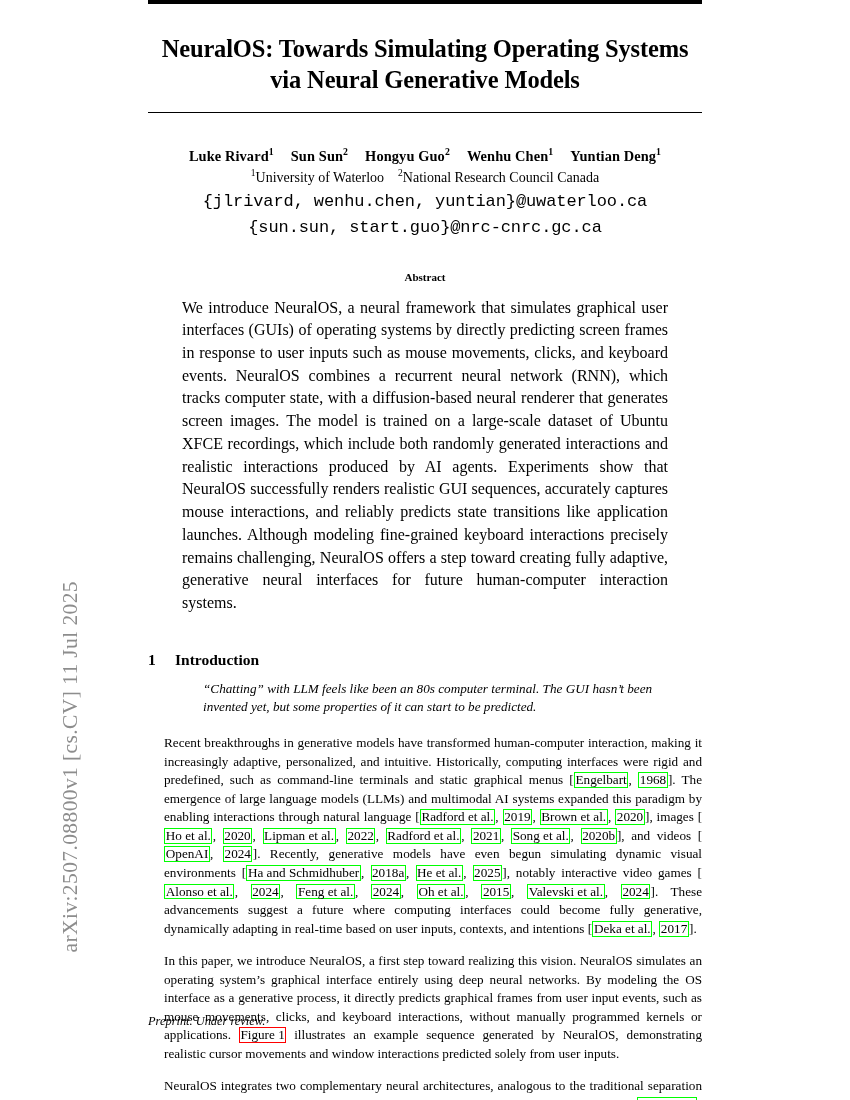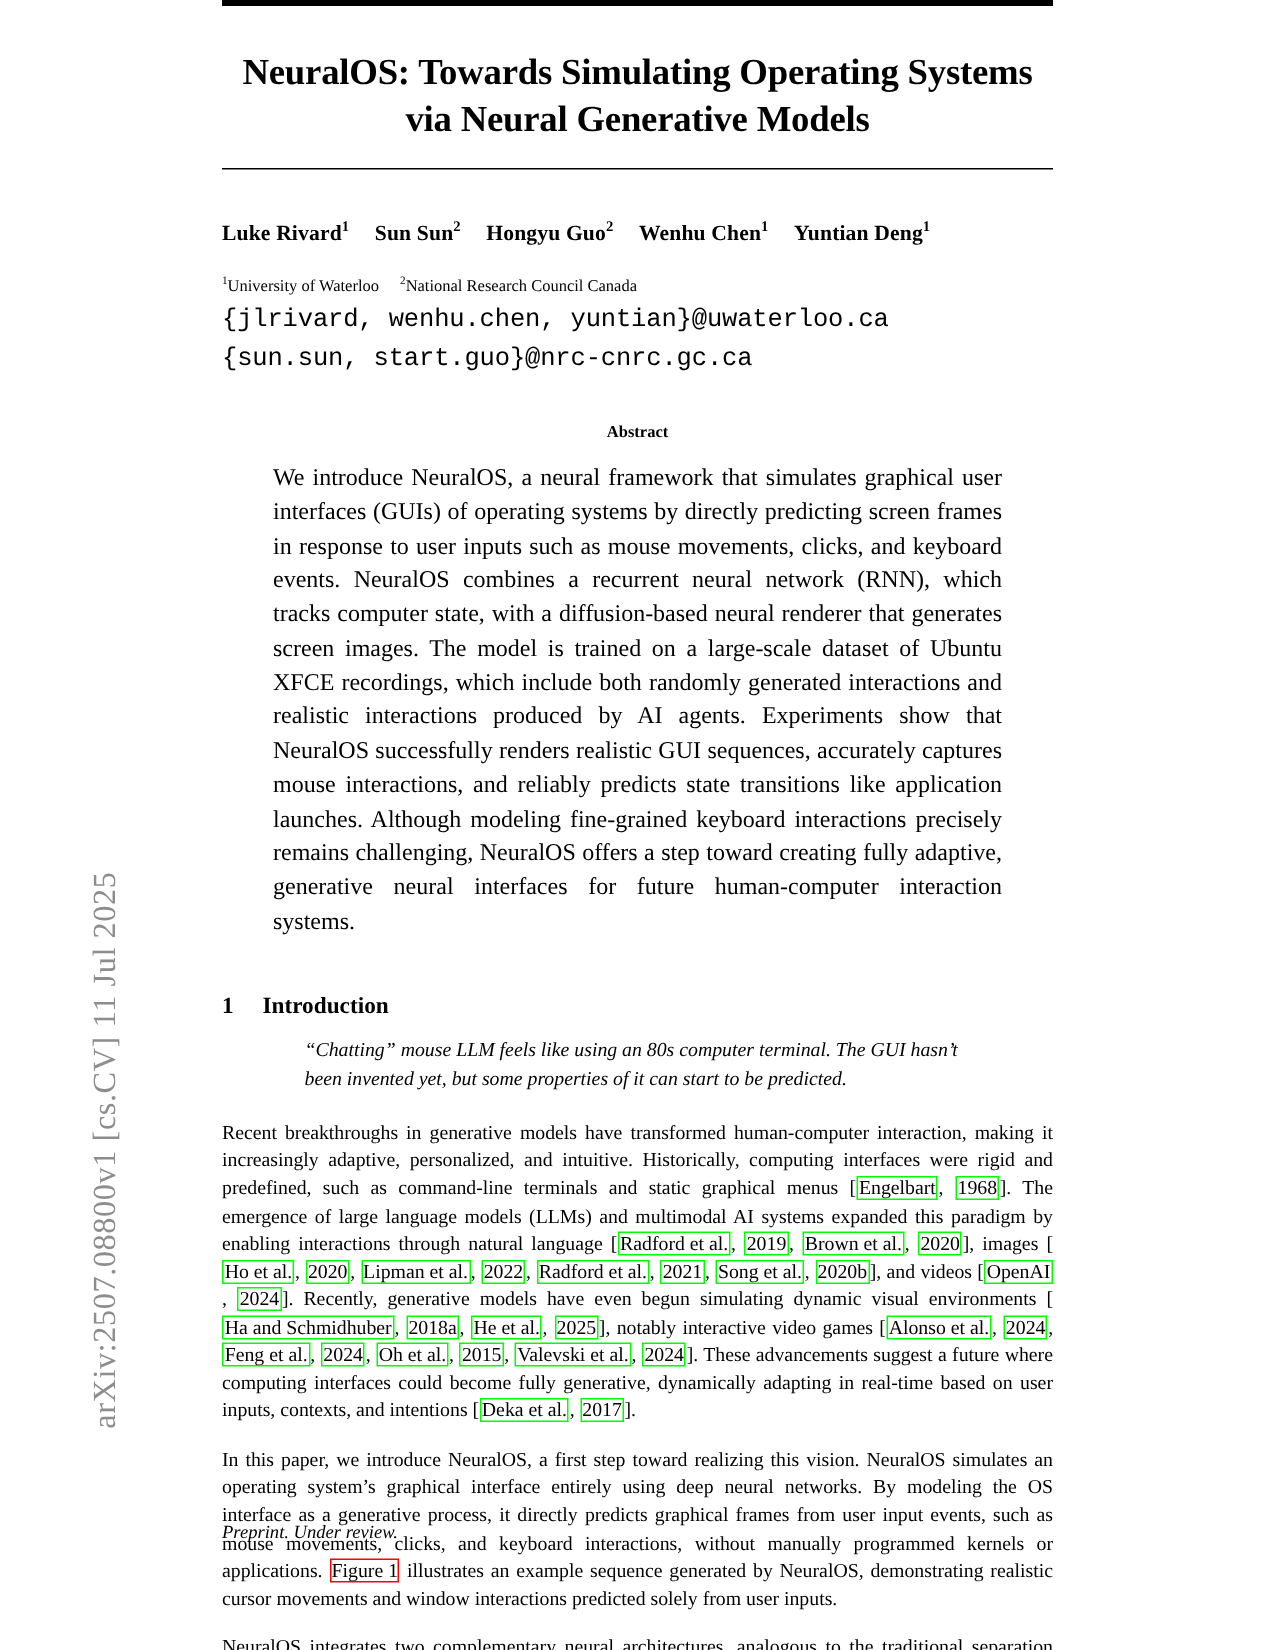--- a/index.html
+++ b/index.html
@@ -67,39 +67,40 @@
   .paper-title {
     font-size: 24.5px;
     font-weight: bold;
     line-height: 1.26;
     letter-spacing: -0.15px;
   }
 
   
   #authors-block {
     margin-top: 33px;
+    text-align: center;
     line-height: 1.42;
   }
   .author-line {
     font-size: 14.4px;
     font-weight: bold;
     letter-spacing: 0.1px;
   }
   .author-line .author-name { white-space: nowrap; }
   .author-sep { display: inline-block; width: 17px; }
   sup {
     font-size: 0.68em;
     vertical-align: super;
     line-height: 0;
     font-weight: normal;
   }
   .author-line sup { font-weight: bold; }
   .affil-line {
-    font-size: 11px;
-    margin-top: 18px;
+    font-size: 14px;
+    margin-top: 2px;
   }
   .affil-sep { display: inline-block; width: 14px; }
   .email-line {
     font-family: "Liberation Mono", "DejaVu Sans Mono", monospace;
     font-size: 17px;
     margin-top: 2px;
     letter-spacing: -0.1px;
   }
 
   
@@ -149,21 +150,21 @@
     font-weight: bold;
     margin-top: 3px;
   }
 
   
   .body-par {
     font-size: 13.2px;
     line-height: 1.405;
     text-align: justify;
     text-justify: inter-word;
-    margin: 14px 0 0 0;
+    margin: 14px 0 0 16px;
   }
   #par-intro-1 { margin-top: 17px; }
 
   
   .cite-box {
     border: 1.1px solid #00ff00;
     padding: 0 0.5px;
     margin: 0 0.3px;
     display: inline-block;
     line-height: 1.06;
@@ -224,21 +225,21 @@
   <div id="abstract-block">
     <div class="abstract-heading">Abstract</div>
     <div class="abstract-body">We introduce NeuralOS, a neural framework that simulates graphical user interfaces (GUIs) of operating systems by directly predicting screen frames in response to user inputs such as mouse movements, clicks, and keyboard events. NeuralOS combines a recurrent neural network (RNN), which tracks computer state, with a diffusion-based neural renderer that generates screen images. The model is trained on a large-scale dataset of Ubuntu XFCE recordings, which include both randomly generated interactions and realistic interactions produced by AI agents. Experiments show that NeuralOS successfully renders realistic GUI sequences, accurately captures mouse interactions, and reliably predicts state transitions like application launches. Although modeling fine-grained keyboard interactions precisely remains challenging, NeuralOS offers a step toward creating fully adaptive, generative neural interfaces for future human-computer interaction systems.</div>
   </div>
 
   <div class="section-heading">
     <span class="section-num">1</span><span>Introduction</span>
   </div>
 
   <div id="epigraph">
-    <div class="epigraph-text">“Chatting” mouse LLM feels like using an 80s computer terminal. The GUI hasn’t been invented yet, but some properties of it can start to be predicted.</div>
+    <div class="epigraph-text">“Chatting” with LLM feels like been an 80s computer terminal. The GUI hasn’t been invented yet, but some properties of it can start to be predicted.</div>
   </div>
 
   <div class="body-par" id="par-intro-1"><span>Recent breakthroughs in generative models have transformed human-computer interaction, making it increasingly adaptive, personalized, and intuitive. Historically, computing interfaces were rigid and predefined, such as command-line terminals and static graphical menus [</span><a class="cite-box">Engelbart</a><span>, </span><a class="cite-box">1968</a><span>]. The emergence of large language models (LLMs) and multimodal AI systems expanded this paradigm by enabling interactions through natural language [</span><a class="cite-box">Radford et al.</a><span>, </span><a class="cite-box">2019</a><span>, </span><a class="cite-box">Brown et al.</a><span>, </span><a class="cite-box">2020</a><span>], images [</span><a class="cite-box">Ho et al.</a><span>, </span><a class="cite-box">2020</a><span>, </span><a class="cite-box">Lipman et al.</a><span>, </span><a class="cite-box">2022</a><span>, </span><a class="cite-box">Radford et al.</a><span>, </span><a class="cite-box">2021</a><span>, </span><a class="cite-box">Song et al.</a><span>, </span><a class="cite-box">2020b</a><span>], and videos [</span><a class="cite-box">OpenAI</a><span>, </span><a class="cite-box">2024</a><span>]. Recently, generative models have even begun simulating dynamic visual environments [</span><a class="cite-box">Ha and Schmidhuber</a><span>, </span><a class="cite-box">2018a</a><span>, </span><a class="cite-box">He et al.</a><span>, </span><a class="cite-box">2025</a><span>], notably interactive video games [</span><a class="cite-box">Alonso et al.</a><span>, </span><a class="cite-box">2024</a><span>, </span><a class="cite-box">Feng et al.</a><span>, </span><a class="cite-box">2024</a><span>, </span><a class="cite-box">Oh et al.</a><span>, </span><a class="cite-box">2015</a><span>, </span><a class="cite-box">Valevski et al.</a><span>, </span><a class="cite-box">2024</a><span>]. These advancements suggest a future where computing interfaces could become fully generative, dynamically adapting in real-time based on user inputs, contexts, and intentions [</span><a class="cite-box">Deka et al.</a><span>, </span><a class="cite-box">2017</a><span>].</span></div>
 
   <div class="body-par"><span>In this paper, we introduce NeuralOS, a first step toward realizing this vision. NeuralOS simulates an operating system’s graphical interface entirely using deep neural networks. By modeling the OS interface as a generative process, it directly predicts graphical frames from user input events, such as mouse movements, clicks, and keyboard interactions, without manually programmed kernels or applications. </span><a class="ref-box">Figure 1</a><span> illustrates an example sequence generated by NeuralOS, demonstrating realistic cursor movements and window interactions predicted solely from user inputs.</span></div>
 
   <div class="body-par"><span>NeuralOS integrates two complementary neural architectures, analogous to the traditional separation between OS kernels and desktop rendering programs: a recurrent neural network (RNN) [</span><a class="cite-box">Hochreiter</a></div>
 
   <div id="footer">
     <div class="footer-text">Preprint. Under review.</div>

